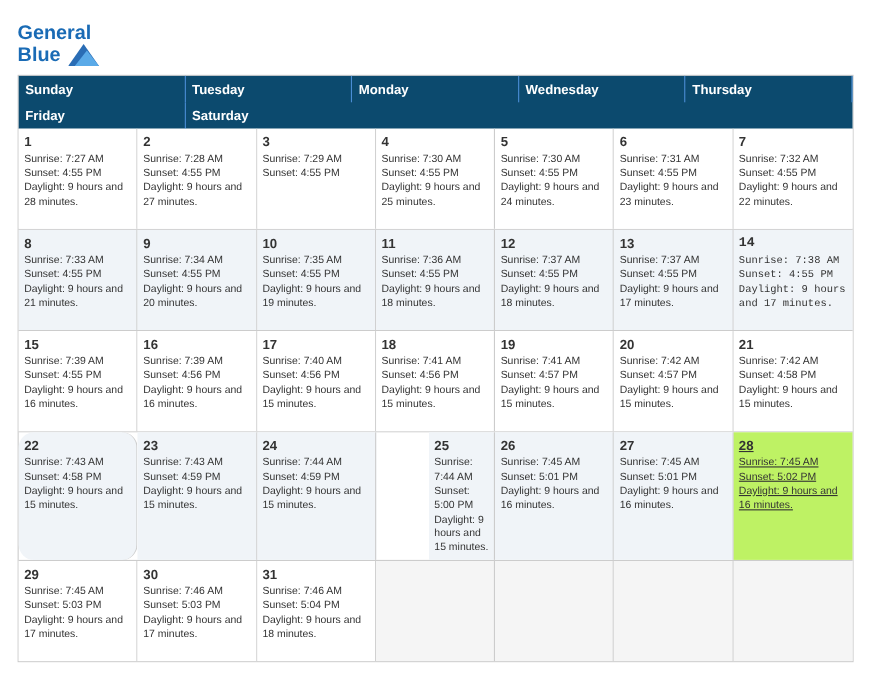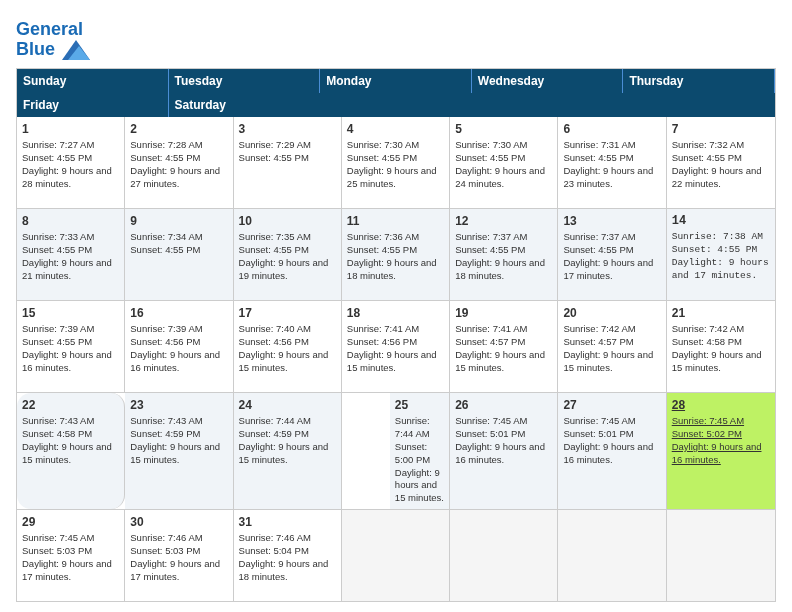--- a/index.html
+++ b/index.html
@@ -193,20 +193,21 @@
           <div class="cal-cell" style="background: rgb(240, 244, 248);">
         <span class="day-num">8</span>
         <span>Sunrise: 7:33 AM</span><br>
         <span>Sunset: 4:55 PM</span><br>
         <span>Daylight: 9 hours and 21 minutes.</span>
       </div>
           <div class="cal-cell" style="background: rgb(240, 244, 248);">
         <span class="day-num">9</span>
         <span>Sunrise: 7:34 AM</span><br>
         <span>Sunset: 4:55 PM</span><br>
+        <span>Daylight: 9 hours and 20 minutes.</span>
       </div>
           <div class="cal-cell" style="background: rgb(240, 244, 248);">
         <span class="day-num">10</span>
         <span>Sunrise: 7:35 AM</span><br>
         <span>Sunset: 4:55 PM</span><br>
         <span>Daylight: 9 hours and 19 minutes.</span>
       </div>
           <div class="cal-cell" style="background: rgb(240, 244, 248);">
         <span class="day-num">11</span>
         <span>Sunrise: 7:36 AM</span><br>

